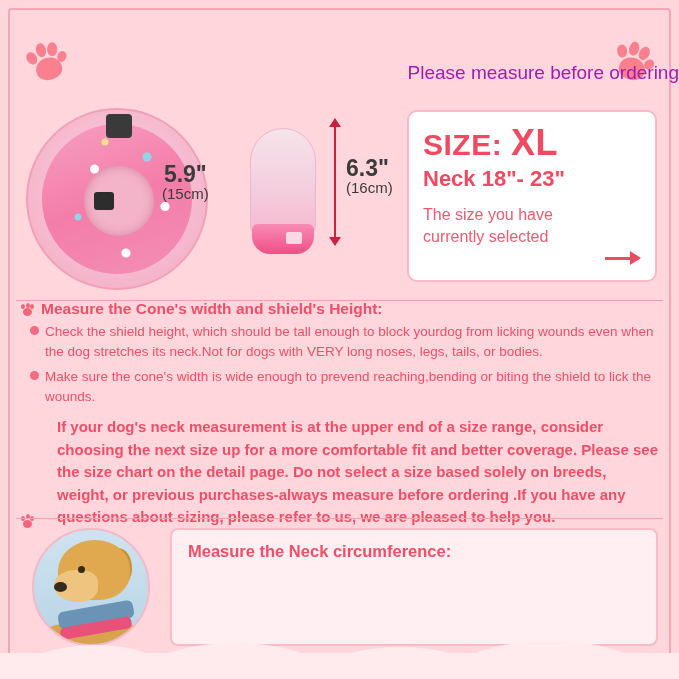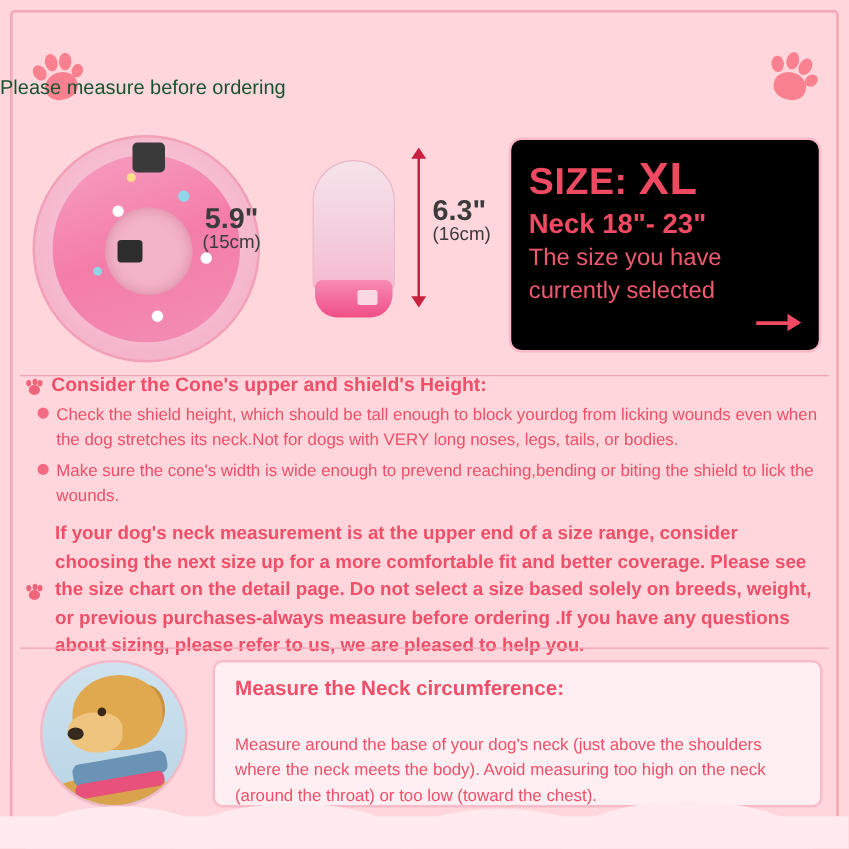--- a/index.html
+++ b/index.html
@@ -68,23 +68,23 @@
     font-size: 33px;
     font-weight: bold;
     color: #f4606e;
     letter-spacing: 0.3px;
   }
   .subtitle {
     position: absolute;
     top: 62px;
     left: 0;
     width: 679px;
-    text-align: left;
-    font-size: 16px;
-    color: #14532d;
+    text-align: right;
+    font-size: 19px;
+    color: #a21caf;
   }
 
   
   .top-section {
     position: absolute;
     left: 22px;
     top: 104px;
     width: 635px;
     height: 188px;
   }
@@ -221,42 +221,42 @@
     font-weight: normal;
   }
 
   
   .size-card {
     position: absolute;
     right: 0;
     top: 6px;
     width: 250px;
     height: 172px;
-    background: #000000;
+    background: #ffffff;
     border: 2px solid #f9b9c6;
     border-radius: 10px;
     box-sizing: border-box;
     padding: 10px 14px;
   }
   .size-line {
     font-size: 30px;
     font-weight: bold;
     color: #f04a62;
     letter-spacing: 0.5px;
   }
   .size-line .val { font-size: 36px; }
   .neck-line {
     margin-top: 2px;
     font-size: 22px;
     font-weight: bold;
     color: #f04a62;
   }
   .selected-note {
-    margin-top: 2px;
-    font-size: 19px;
+    margin-top: 12px;
+    font-size: 16px;
     color: #f0596f;
     line-height: 1.35;
     width: 170px;
   }
   .select-arrow {
     position: absolute;
     right: 16px;
     bottom: 20px;
     width: 34px;
     height: 3px;
@@ -324,22 +324,22 @@
   .dot {
     flex: 0 0 9px;
     width: 9px;
     height: 9px;
     border-radius: 50%;
     background: #f36b82;
     margin-top: 4px;
   }
   .para-row {
     display: flex;
-    align-items: center;
-    gap: 9px;
+    align-items: flex-end;
+    gap: 22px;
     margin-top: 10px;
   }
   .para {
     font-size: 15px;
     font-weight: bold;
     line-height: 1.5;
     color: #ef4f68;
   }
 
   
@@ -429,21 +429,21 @@
     background: #ffeef2;
     border: 2px solid #f8bcc9;
     border-radius: 8px;
     box-sizing: border-box;
     padding: 12px 16px;
   }
   .note-title {
     font-size: 16.5px;
     font-weight: bold;
     color: #ef4f68;
-    margin-bottom: 25px;
+    margin-bottom: 11px;
   }
   .note-body {
     font-size: 13.5px;
     line-height: 1.5;
     color: #ef4f68;
   }
   
   .cloud {
     position: absolute;
     left: 0;
@@ -529,21 +529,21 @@
   <div class="divider" style="top: 300px;"></div>
 
   <div class="mid">
     <div class="head-row">
       <span class="mini-paw">
           <i class="m"></i>
           <i class="a"></i>
           <i class="b"></i>
           <i class="c"></i>
         </span>
-      <span>Consider the Cone's upper and shield's Height:</span>
+      <span>Measure the Cone's width and shield's Height:</span>
     </div>
     <div class="bullet">
       <span class="dot"></span>
       <span>Check the shield height, which should be tall enough to block yourdog from licking wounds even when the dog stretches its neck.Not for dogs with VERY long noses, legs, tails, or bodies.</span>
     </div>
     <div class="bullet">
       <span class="dot"></span>
       <span>Make sure the cone's width is wide enough to prevend reaching,bending or biting the shield to lick the wounds.</span>
     </div>
     <div class="para-row">
@@ -565,21 +565,20 @@
       <div class="dog-ear"></div>
       <div class="dog-head"></div>
       <div class="dog-muzzle"></div>
       <div class="dog-eye"></div>
       <div class="dog-nose"></div>
       <div class="dog-collar"></div>
       <div class="dog-collar2"></div>
     </div>
     <div class="note-card">
       <div class="note-title">Measure the Neck circumference:</div>
-      <div class="note-body">Measure around the base of your dog's neck (just above the shoulders where the neck meets the body). Avoid measuring too high on the neck (around the throat) or too low (toward the chest).</div>
     </div>
   </div>
 
   <div class="cloud">
     <b class="c1"></b>
       <b class="c2"></b>
       <b class="c3"></b>
       <b class="c4"></b>
       <b class="cbase"></b>
   </div>

